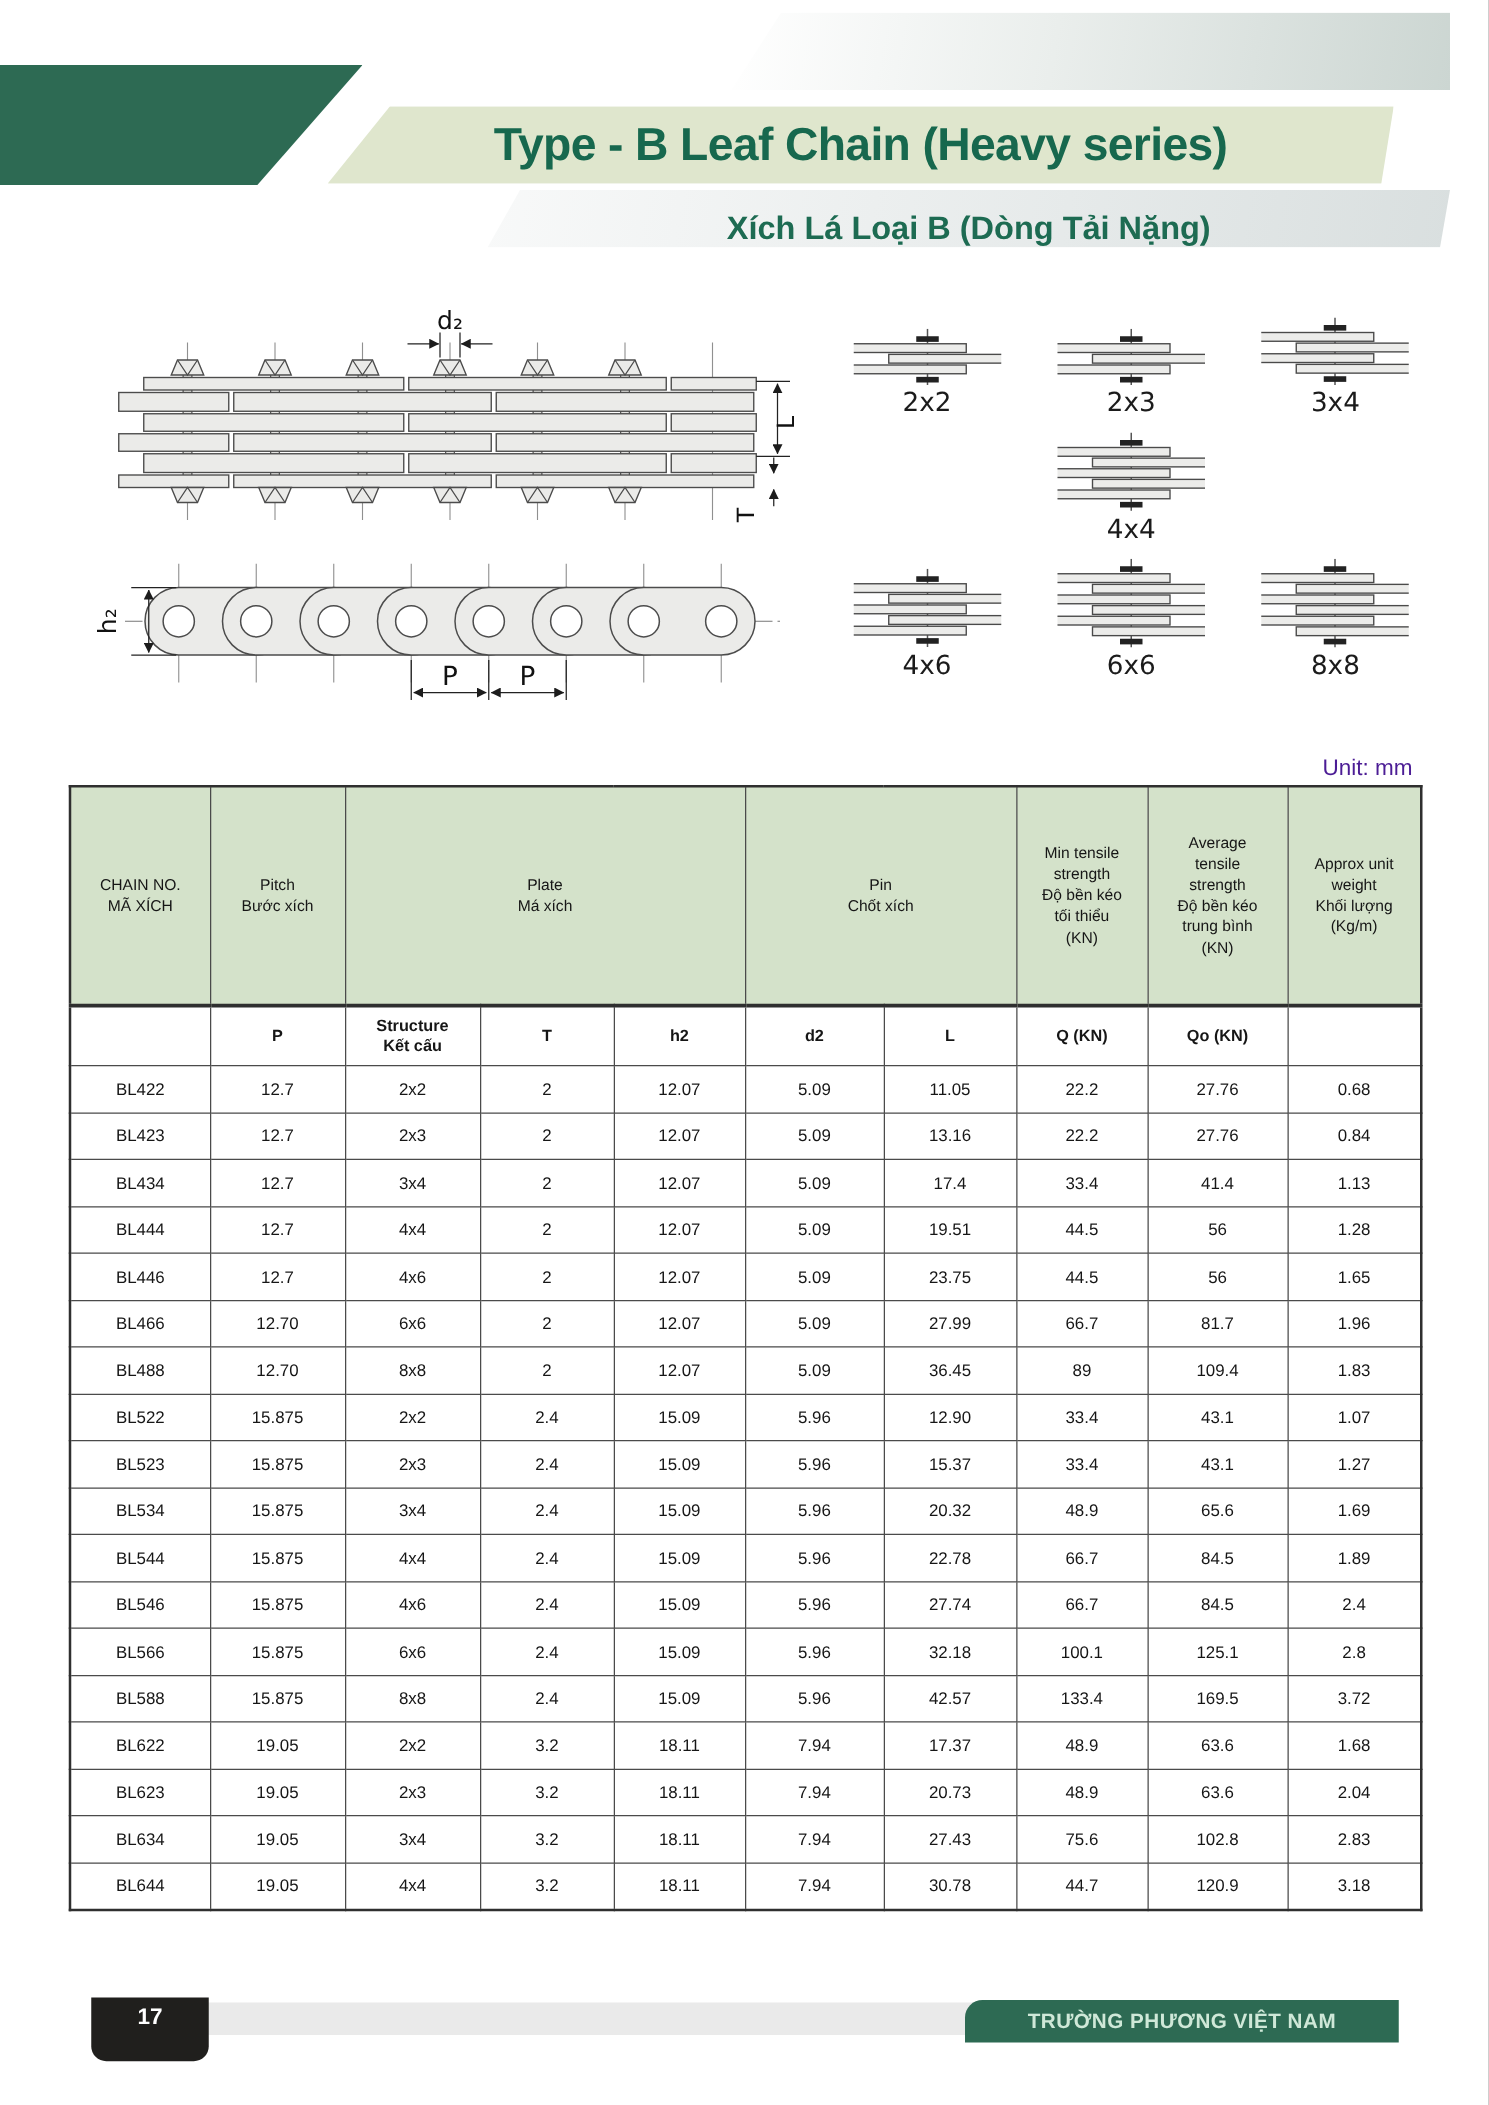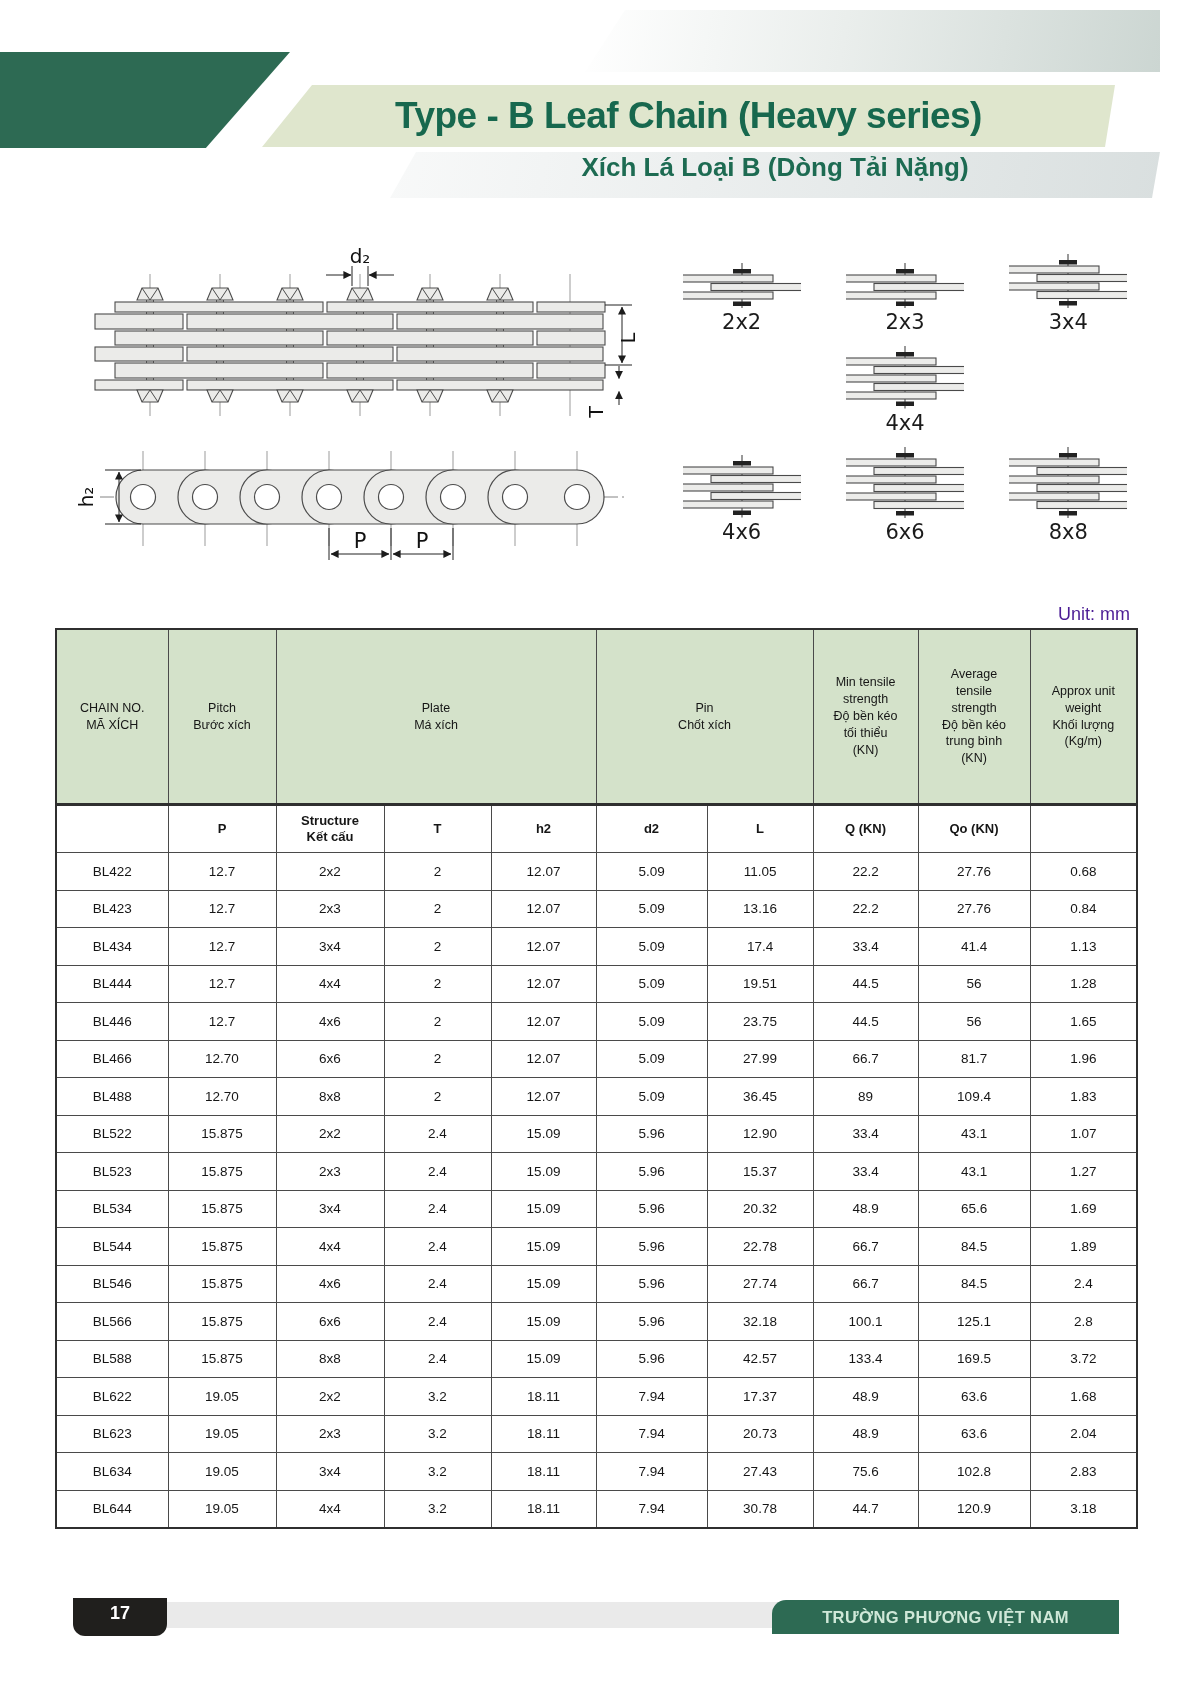--- a/index.html
+++ b/index.html
@@ -21,21 +21,21 @@
   .title-band{
     position:absolute;left:262px;top:85px;width:853px;height:62px;background:#dfe6cd;
     clip-path:polygon(50px 0,100% 0,calc(100% - 10px) 100%,0 100%);
     display:flex;align-items:center;justify-content:center;
   }
   .title{font-size:37px;font-weight:bold;color:#17684e;letter-spacing:-0.5px;text-align:center;}
   .subtitle-band{
     position:absolute;left:390px;top:152px;width:770px;height:46px;
     background:linear-gradient(100deg,#f8f9f9 0%,#e6eaea 60%,#d9dfdf 100%);
     clip-path:polygon(26px 0,100% 0,calc(100% - 8px) 100%,0 100%);
-    display:flex;align-items:flex-start;justify-content:center;
+    display:flex;align-items:flex-end;justify-content:center;
   }
   .subtitle{font-size:26px;font-weight:bold;color:#1d6b52;}
   
   .chain-drawing{position:absolute;left:75px;top:248px;width:565px;height:320px;}
   .lacing-grid{
     position:absolute;left:660px;top:254px;width:490px;height:280px;
     display:grid;grid-template-columns:repeat(3,1fr);row-gap:12px;
     align-items:end;justify-items:center;
   }
   .lace{display:flex;flex-direction:column;align-items:center;}
@@ -62,21 +62,21 @@
     background:#ffffff;height:46px;font-size:13px;font-weight:bold;
     white-space:pre-line;line-height:1.2;color:#161616;
   }
   tbody td{
     height:36.5px;font-size:13.5px;color:#161616;
     border-top-width:2px;border-bottom-width:2px;background:#ffffff;
   }
   
   .footer-gray{position:absolute;left:74px;top:1602px;width:706px;height:26px;background:#eaeaea;}
   .footer-page{
-    position:absolute;left:73px;top:1598px;width:94px;height:38px;background:#201f1d;
+    position:absolute;left:73px;top:1598px;width:94px;height:51px;background:#201f1d;
     border-radius:0 0 12px 12px;color:#ffffff;font-weight:bold;font-size:18px;
     display:flex;align-items:flex-start;justify-content:center;padding-top:5px;box-sizing:border-box;
   }
   .footer-brand{
     position:absolute;left:772px;top:1600px;width:347px;height:34px;background:#2d6a53;
     border-radius:14px 0 0 0;display:flex;align-items:center;justify-content:center;
     color:#cfe8d8;font-weight:bold;font-size:16.5px;letter-spacing:0.4px;
   }
 </style>
 </head>

